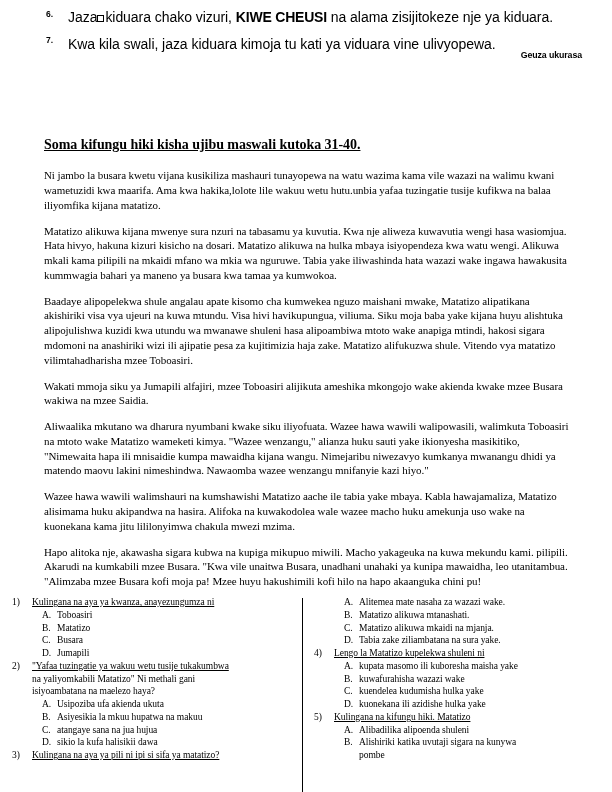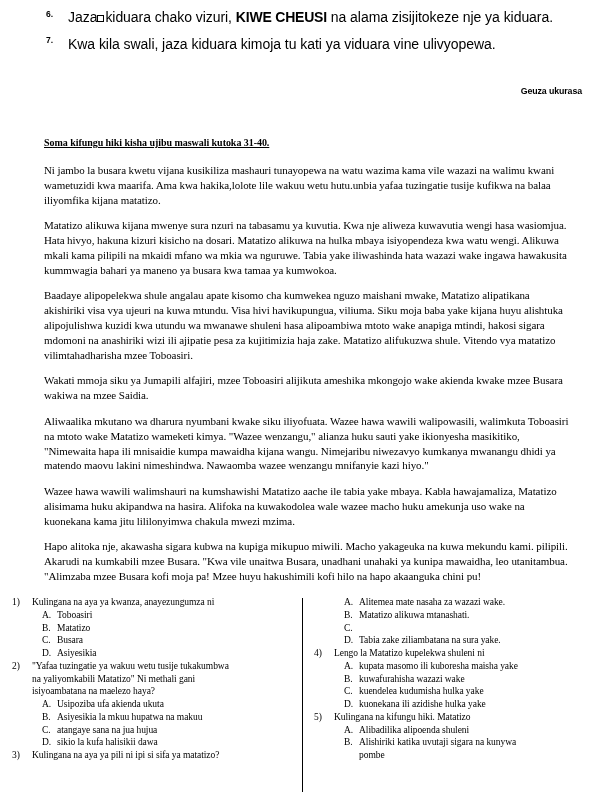--- a/index.html
+++ b/index.html
@@ -57,32 +57,31 @@
     vertical-align: 0px;
   }
   .geuza {
     position: absolute;
     right: 30px;
     top: 50px;
     font-family: "Liberation Sans", "DejaVu Sans", sans-serif;
     font-size: 8.8px;
     font-weight: bold;
     letter-spacing: -0.1px;
-    margin-top: 36px;
   }
 
   
   .passage {
     position: absolute;
     left: 44px;
     top: 136px;
     width: 525px;
   }
   .passage-heading {
-    font-size: 10px;
+    font-size: 14px;
     font-weight: bold;
     text-decoration: underline;
     line-height: 1.3;
     margin-bottom: 14px;
     letter-spacing: -0.05px;
   }
   .para {
     font-size: 11px;
     line-height: 1.345;
     margin-bottom: 11px;
@@ -122,20 +121,21 @@
     align-items: flex-start;
   }
   .q-num {
     flex: 0 0 20px;
     width: 20px;
     text-align: left;
     padding-left: 2px;
   }
   .q-stem {
     flex: 1 1 auto;
+    text-decoration: underline;
   }
   .opt {
     display: flex;
     align-items: flex-start;
     padding-left: 32px;
   }
   .opt-letter {
     flex: 0 0 15px;
     width: 15px;
   }
@@ -206,21 +206,21 @@
       <div class="opt">
         <div class="opt-letter">B.</div>
         <div class="opt-text">Matatizo</div>
       </div>
       <div class="opt">
         <div class="opt-letter">C.</div>
         <div class="opt-text">Busara</div>
       </div>
       <div class="opt">
         <div class="opt-letter">D.</div>
-        <div class="opt-text">Asiyesikia</div>
+        <div class="opt-text">Jumapili</div>
       </div>
 
       <div class="q">
         <div class="q-num">2)</div>
         <div class="q-stem">"Yafaa tuzingatie ya wakuu wetu tusije tukakumbwa</div>
       </div>
       <div class="cont-line">na yaliyomkabili Matatizo" Ni methali gani</div>
       <div class="bare-line">isiyoambatana na maelezo haya?</div>
       <div class="opt">
         <div class="opt-letter">A.</div>
@@ -251,20 +251,21 @@
       <div class="opt">
         <div class="opt-letter">A.</div>
         <div class="opt-text">Alitemea mate nasaha za wazazi wake.</div>
       </div>
       <div class="opt">
         <div class="opt-letter">B.</div>
         <div class="opt-text">Matatizo alikuwa mtanashati.</div>
       </div>
       <div class="opt">
         <div class="opt-letter">C.</div>
+        <div class="opt-text">Matatizo alikuwa mkaidi na mjanja.</div>
       </div>
       <div class="opt">
         <div class="opt-letter">D.</div>
         <div class="opt-text">Tabia zake ziliambatana na sura yake.</div>
       </div>
 
       <div class="q">
         <div class="q-num">4)</div>
         <div class="q-stem">Lengo la Matatizo kupelekwa shuleni ni</div>
       </div>

